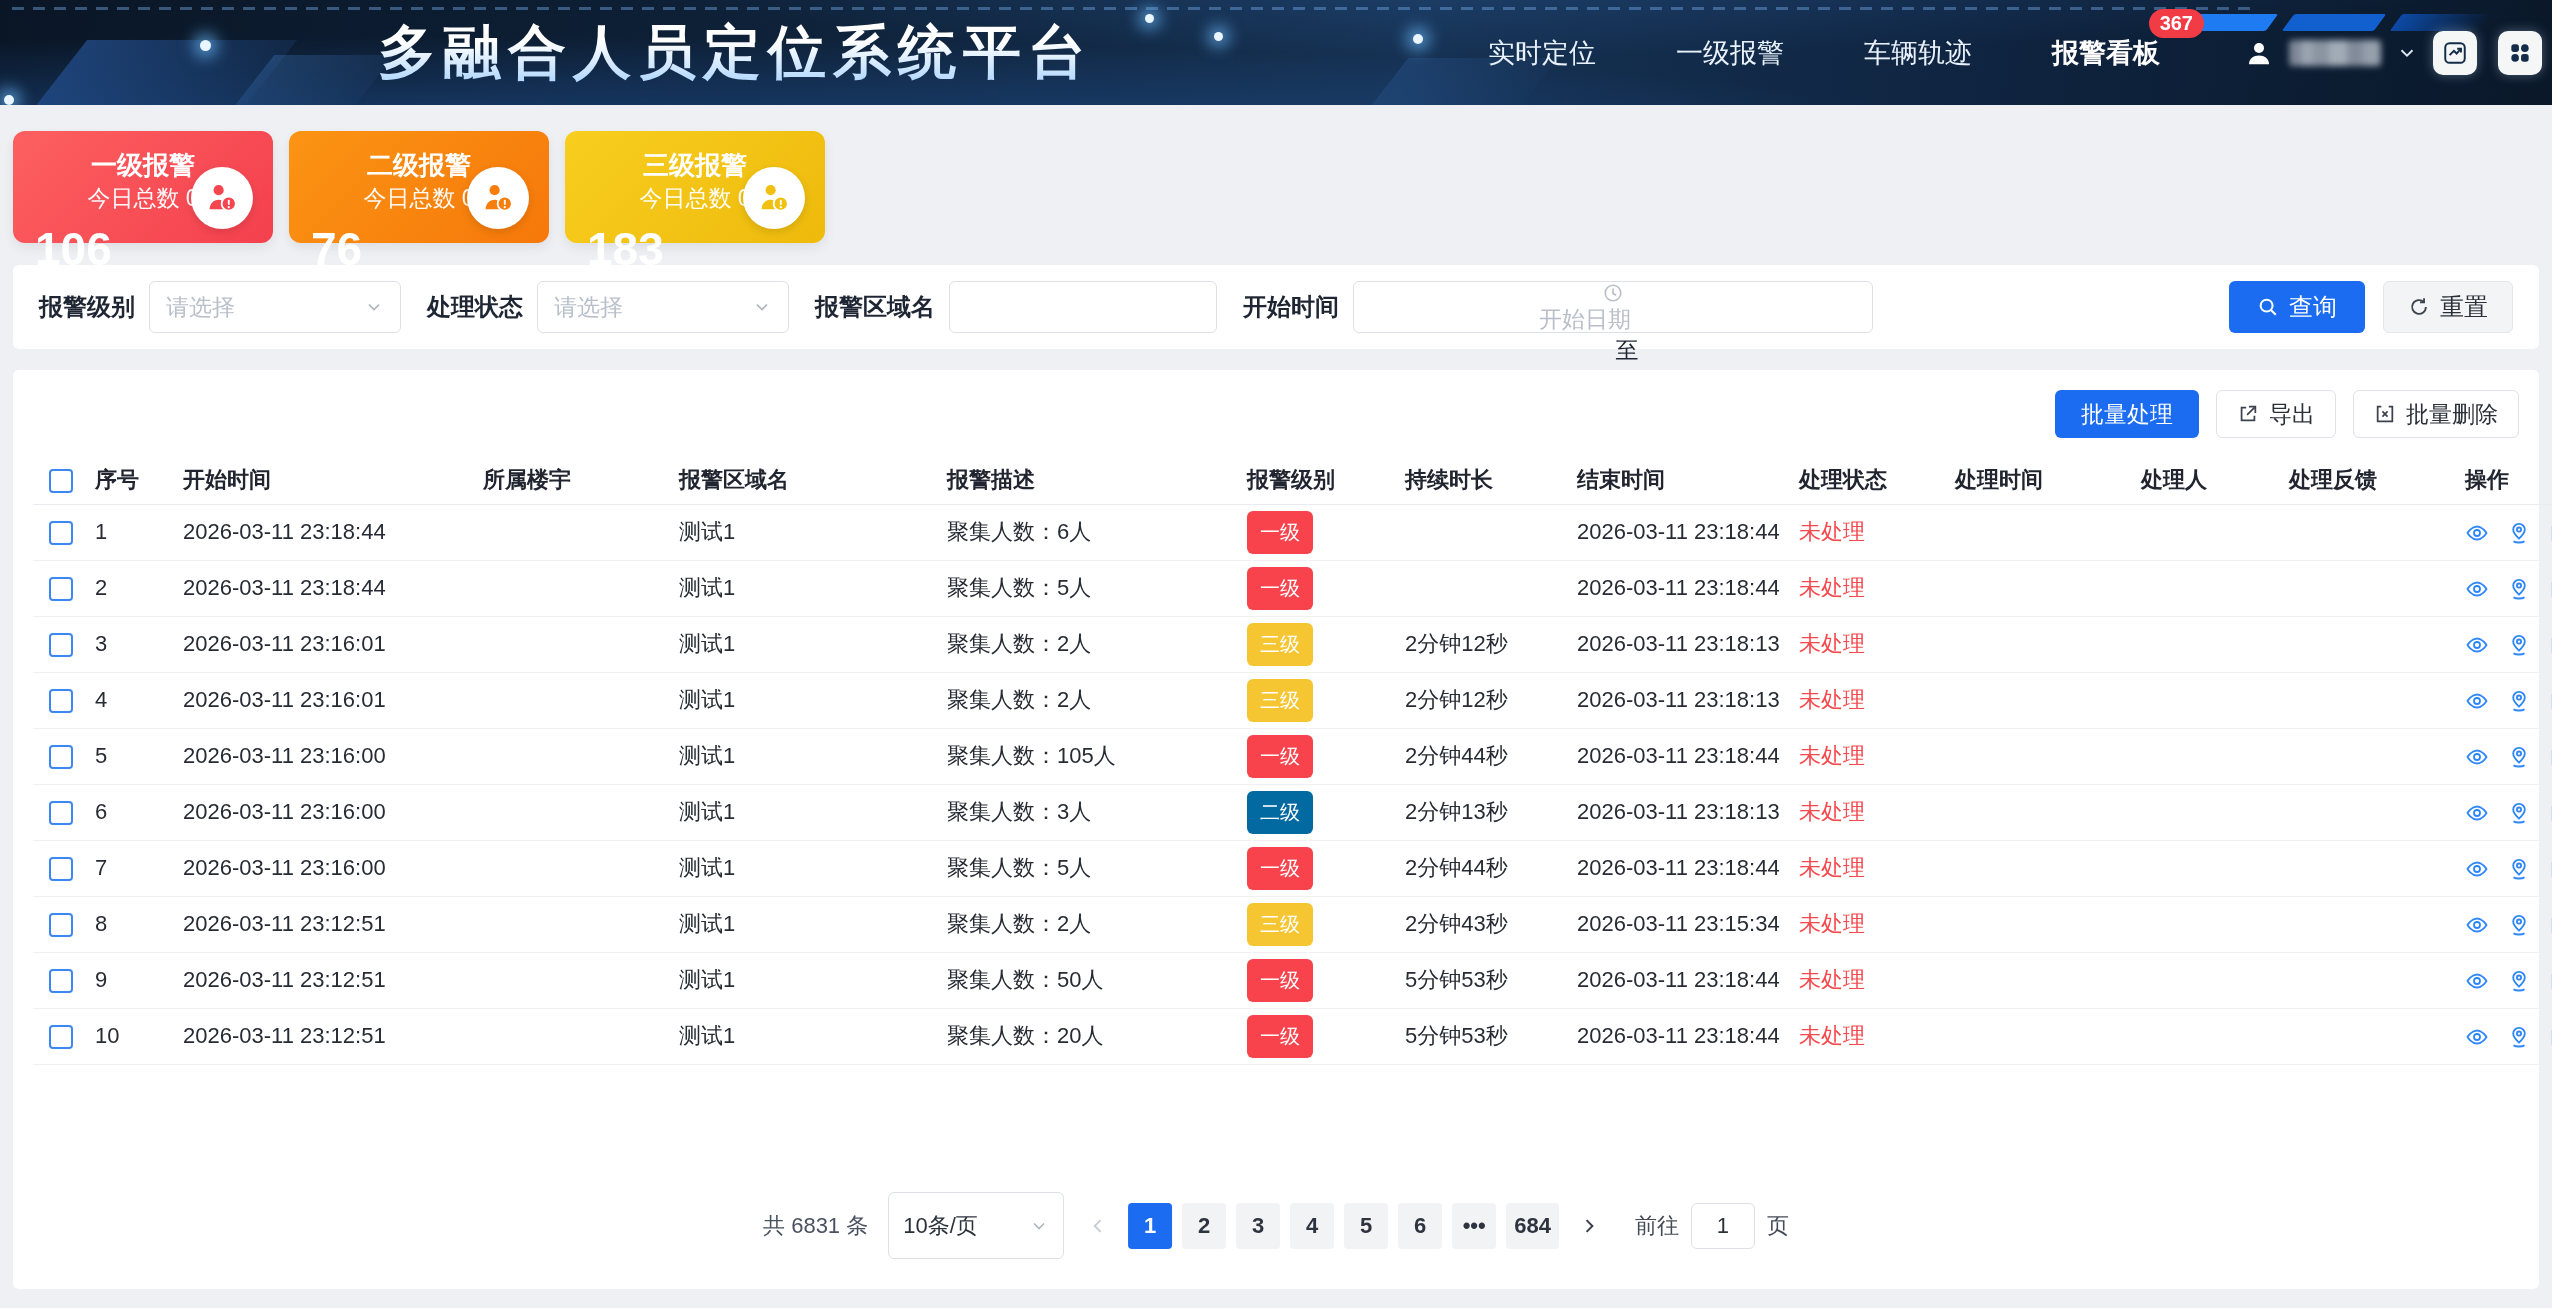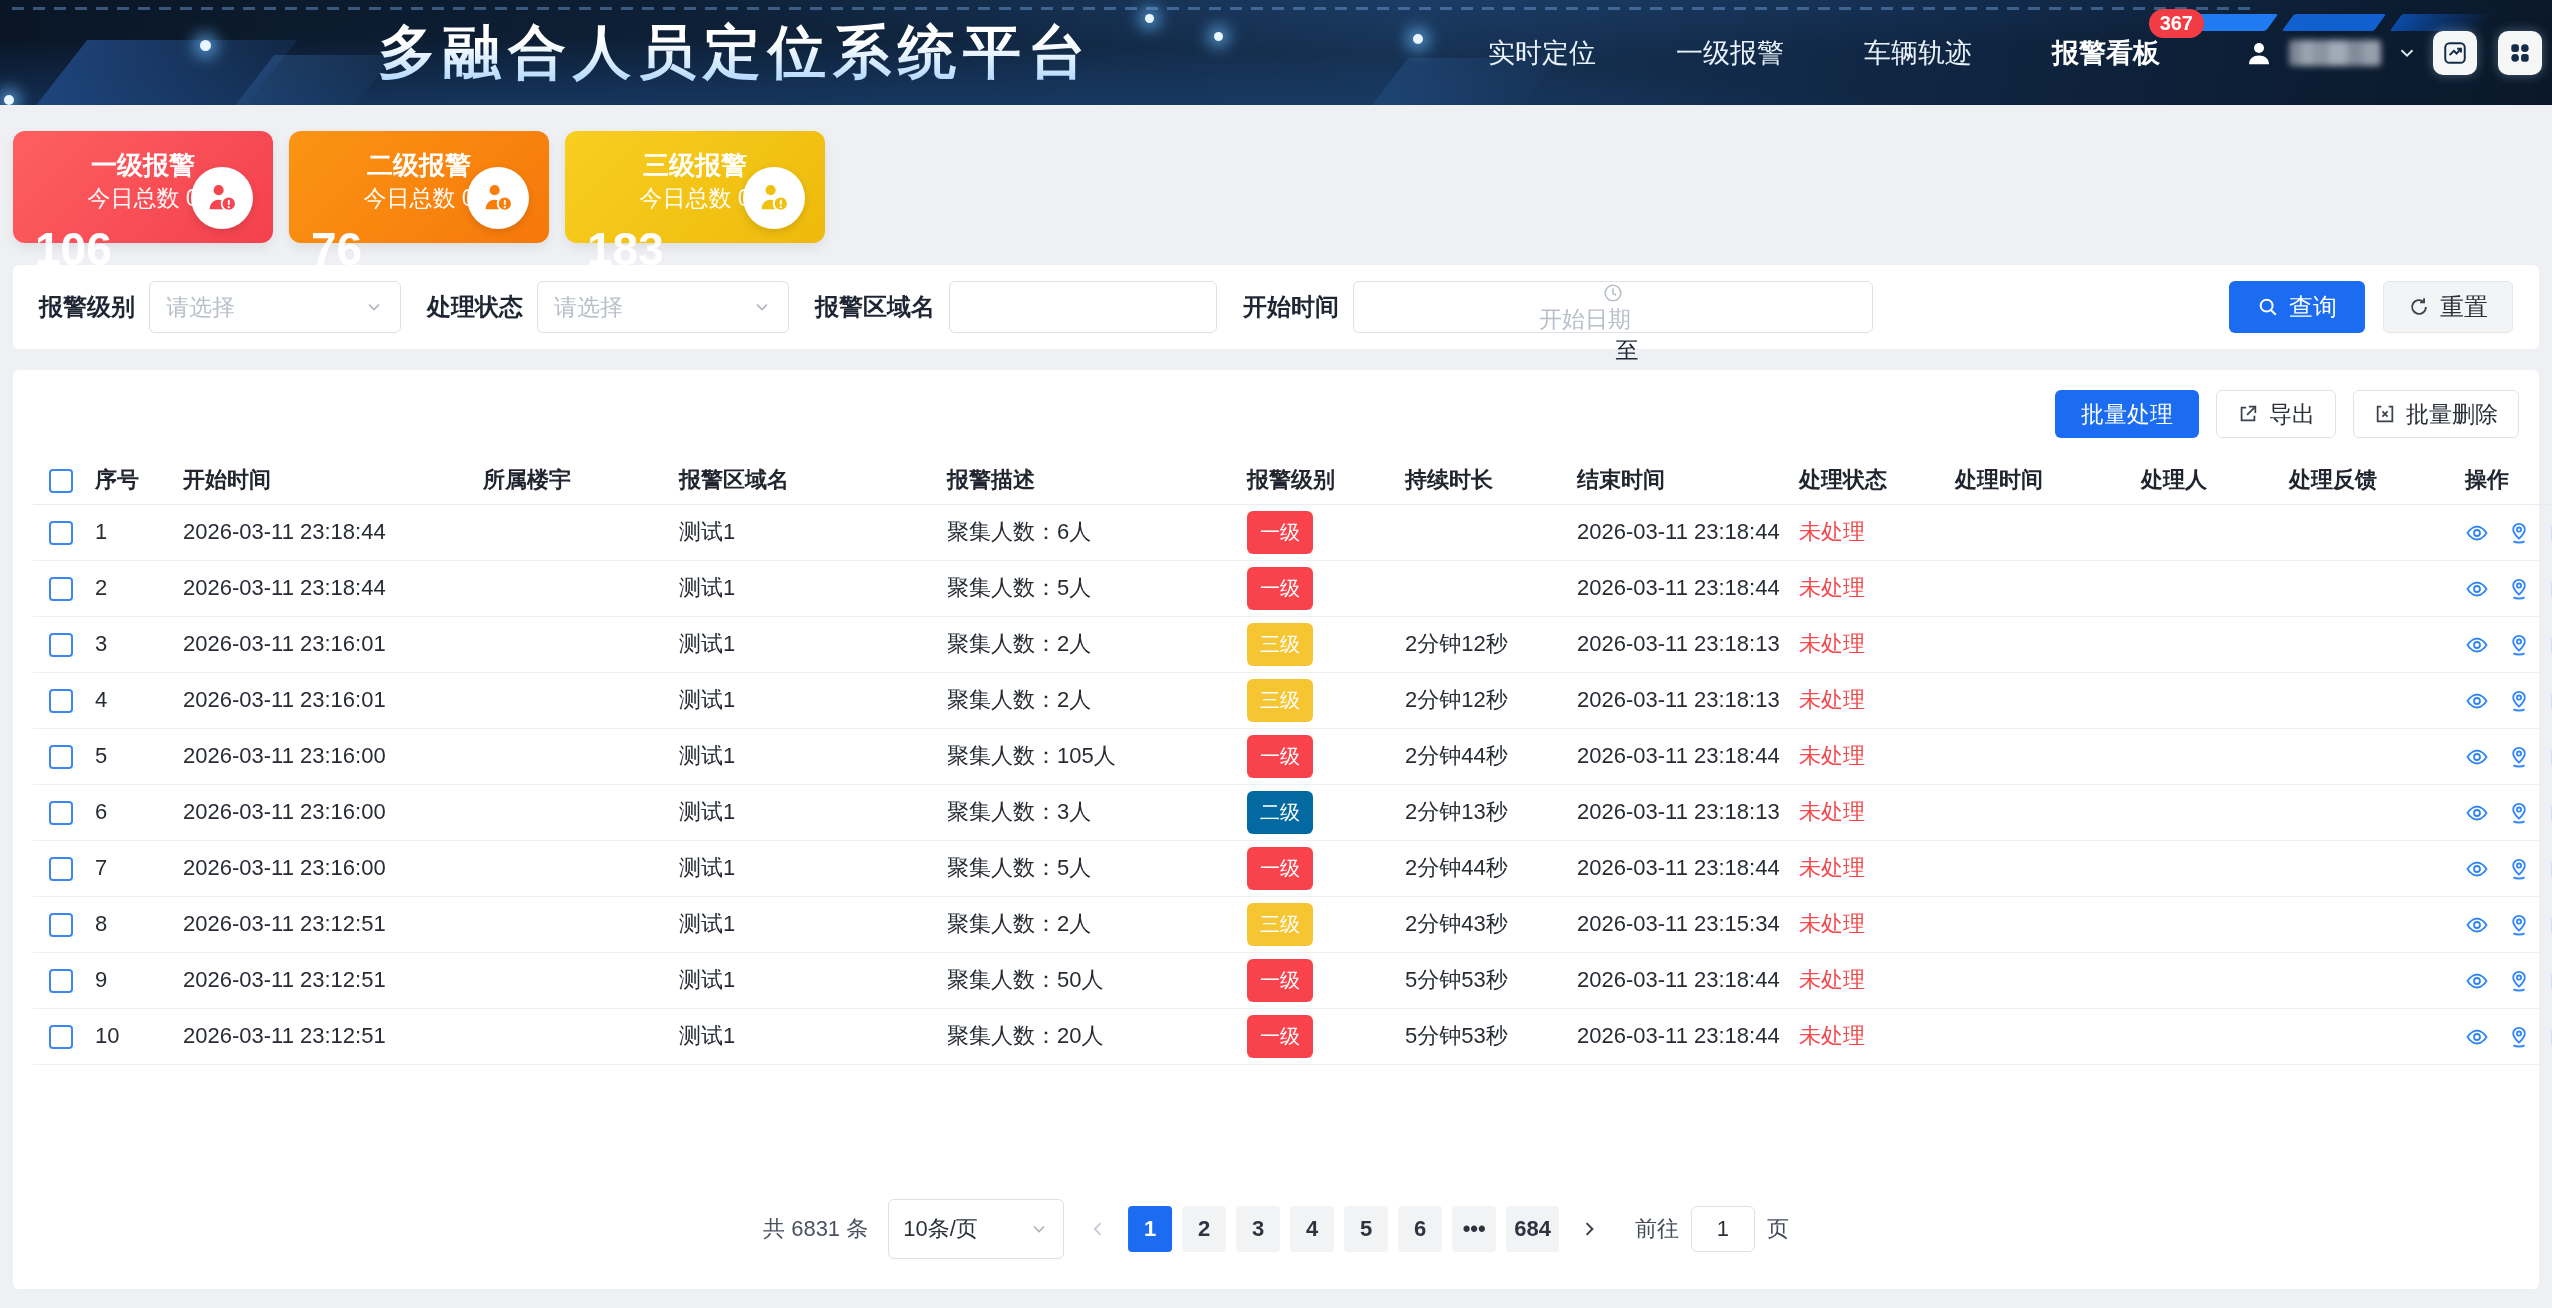--- a/index.html
+++ b/index.html
@@ -103,21 +103,21 @@
     color:#fff; font-size:20px; }
   .lv1 { background:#f8434d; } .lv2 { background:#0369a1; } .lv3 { background:#f5c532; }
   .status-red { color:#f5494d; }
   .ops { color:#2e86f7; }
   .ops span { display:inline-flex; vertical-align:middle; margin-right:12px; cursor:pointer; }
 
   
   .pager { position:absolute; bottom:30px; left:50%; transform:translateX(-50%);
     display:flex; align-items:center; gap:10px; font-size:22px; color:#444b57; }
   .pg-total { margin-right:10px; color:#4a5261; }
-  .pg-size { width:176px; height:60px; border:1px solid #dde0e6; border-radius:6px; background:#fff;
+  .pg-size { width:176px; height:67px; border:1px solid #dde0e6; border-radius:6px; background:#fff;
     display:flex; align-items:center; justify-content:space-between; padding:0 14px;
     color:#2b313b; cursor:pointer; margin-right:4px; }
   .pg-arrow { width:40px; height:46px; display:flex; align-items:center; justify-content:center; cursor:pointer; }
   .pg-prev { color:#c9ced6; } .pg-next { color:#3a414d; }
   .pg-btn { min-width:44px; height:46px; padding:0 8px; border-radius:4px; background:#f2f3f5;
     display:flex; align-items:center; justify-content:center; font-weight:700; color:#2e3340; cursor:pointer; }
   .pg-btn.active { background:#1b6cf0; color:#fff; }
   .pg-goto { display:flex; align-items:center; gap:12px; margin-left:16px; }
   .pg-input { width:64px; height:46px; border:1px solid #dde0e6; border-radius:6px;
     display:flex; align-items:center; justify-content:center; color:#2b313b; cursor:text; }

